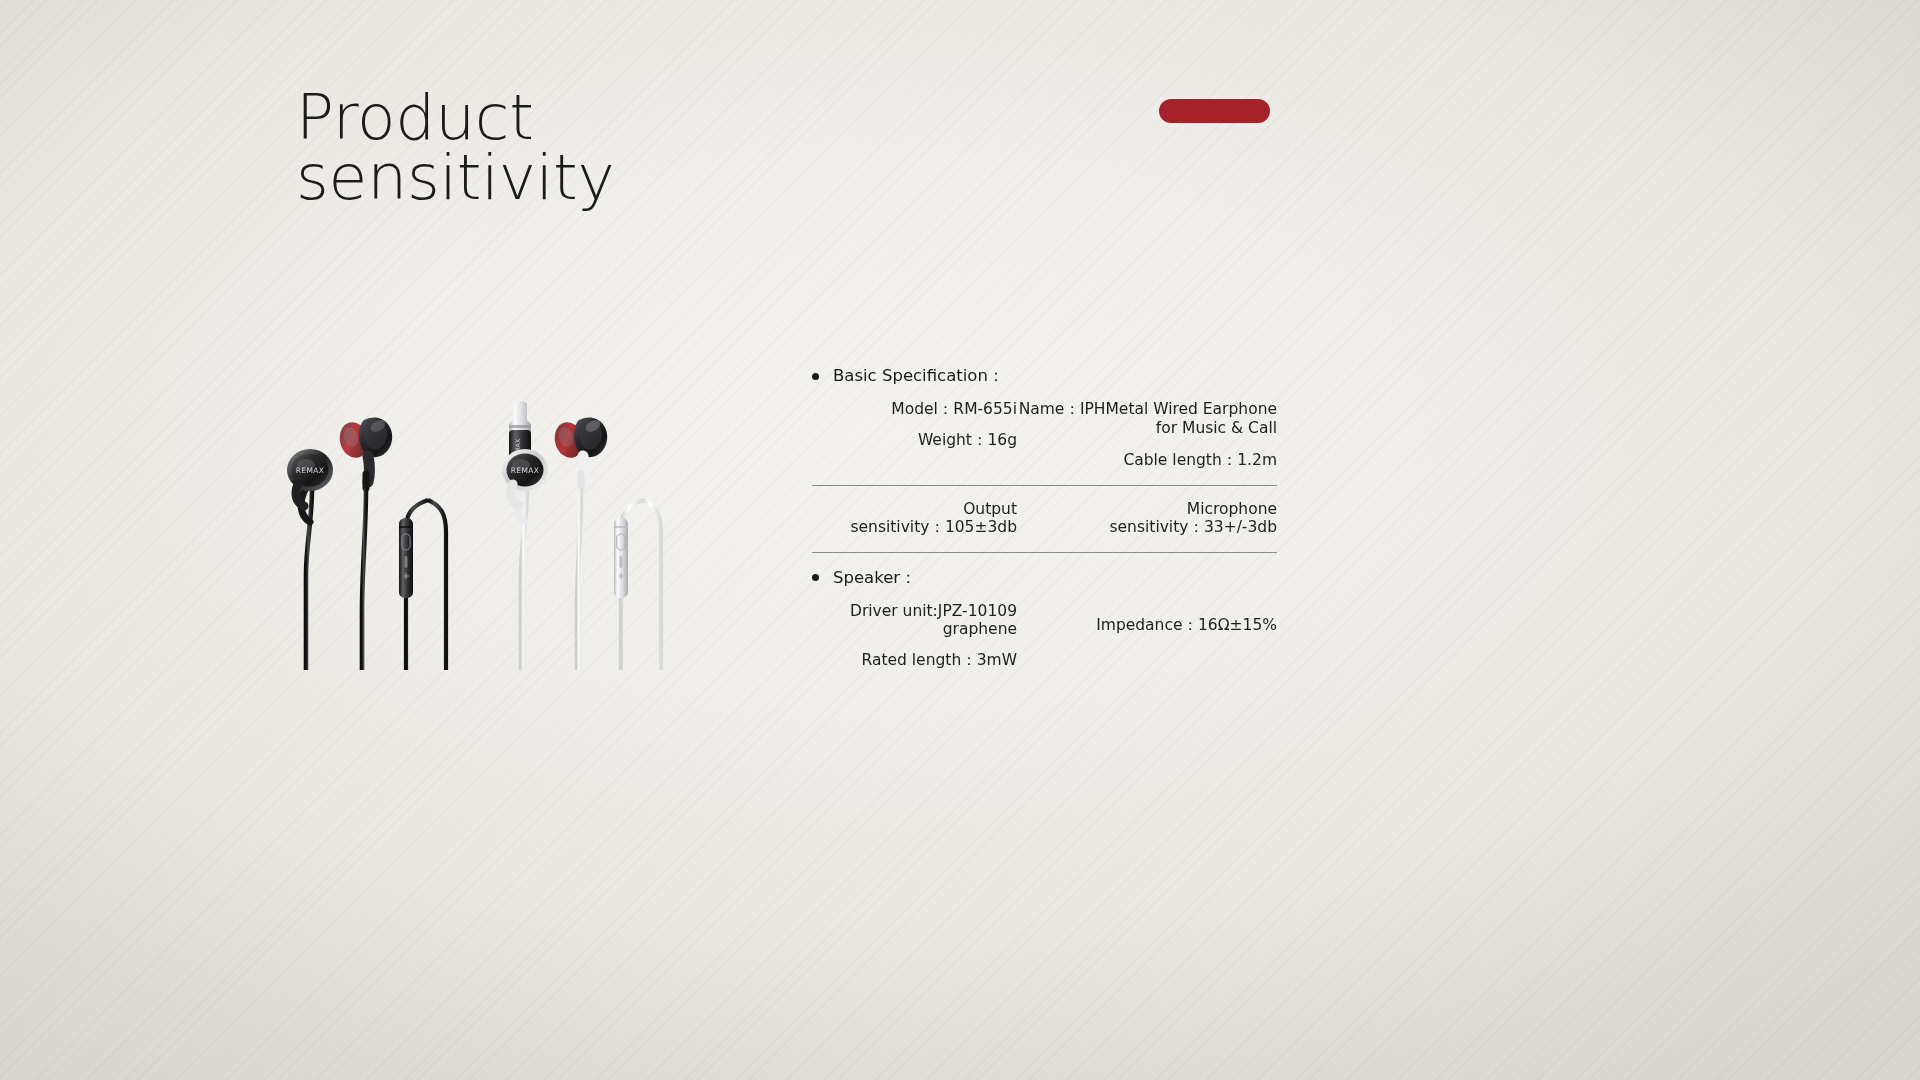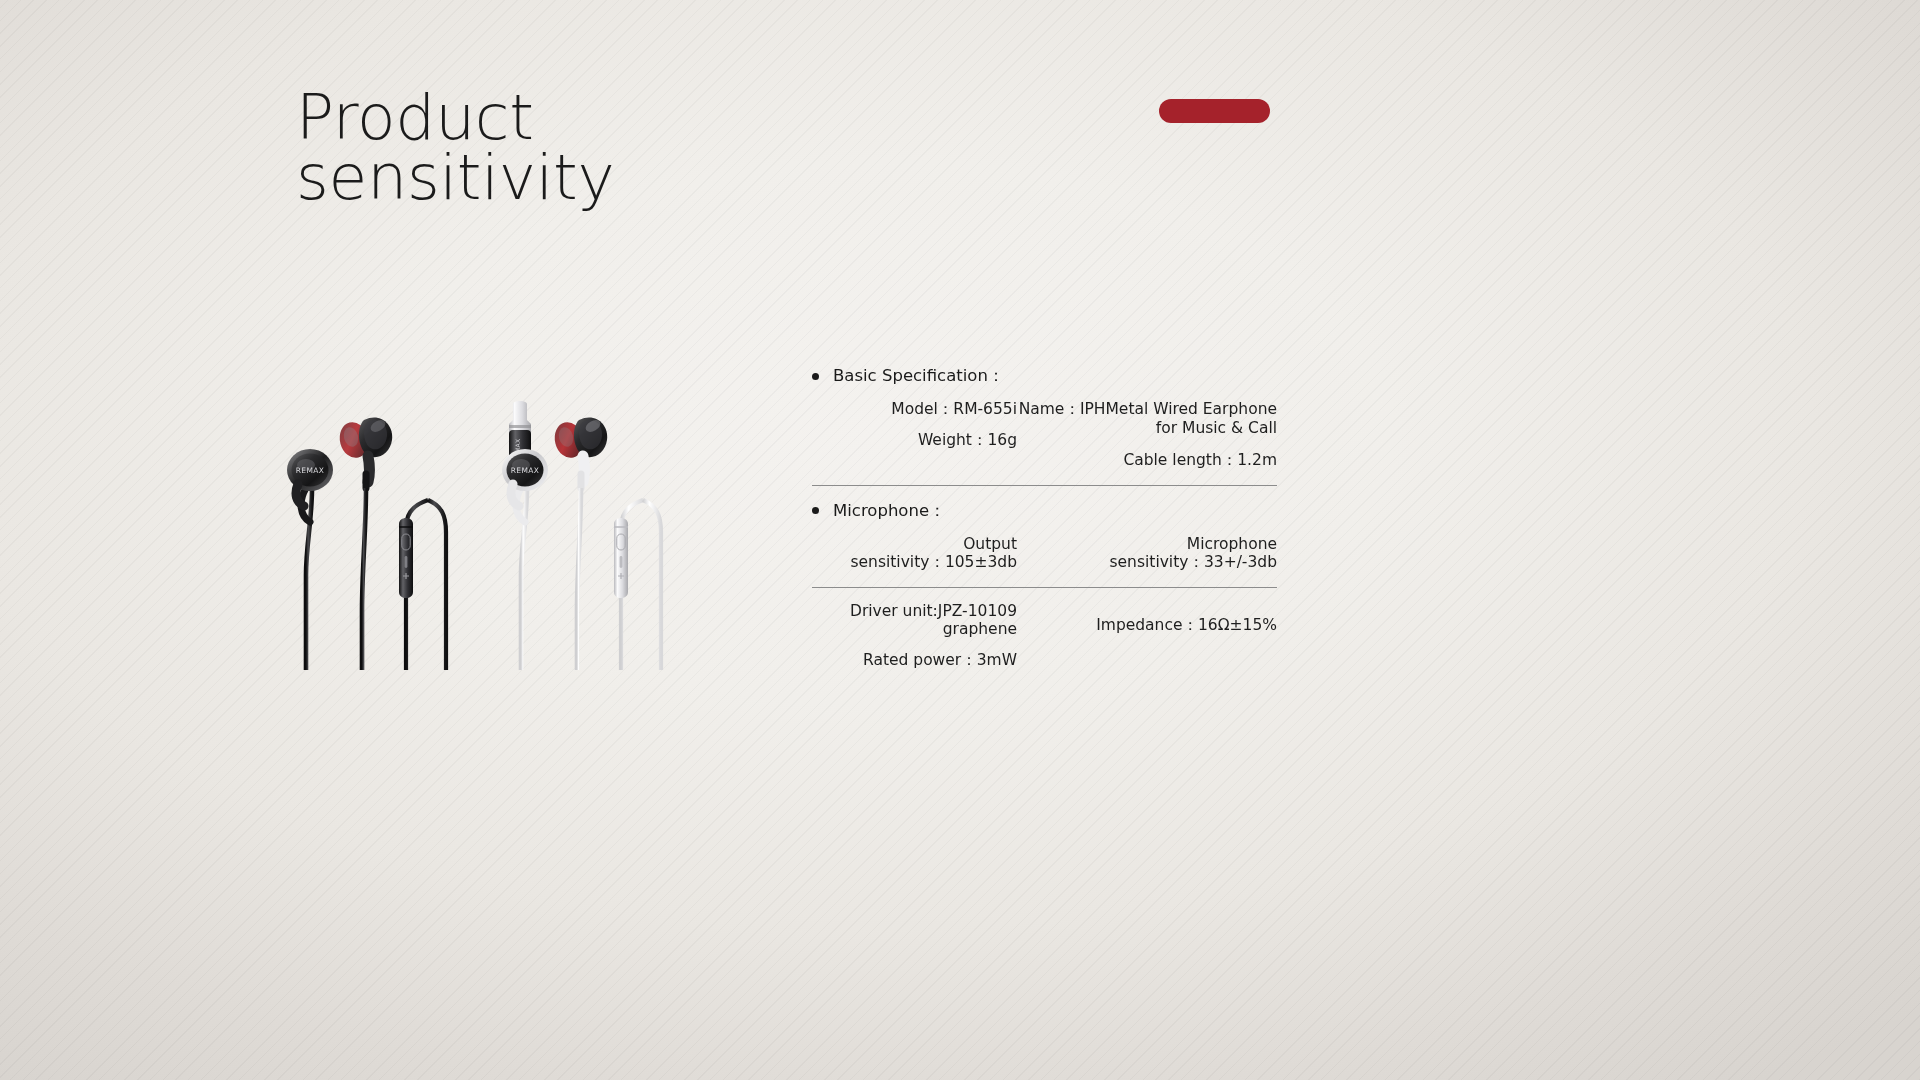--- a/index.html
+++ b/index.html
@@ -231,39 +231,39 @@
       <div class="spec-line gap-sm">Weight：16g</div>
     </div>
     <div class="spec-col-right">
       <div class="spec-line">Name：IPHMetal Wired Earphone
           for Music &amp; Call</div>
       <div class="spec-line gap-xs">Cable length：1.2m</div>
     </div>
   </div>
   <div class="divider"></div>
 
-  <div class="spec-heading sect-gap">
-    <span class="bullet"></span>
-    <span>Microphone：</span>
-  </div>
   <div class="spec-grid">
     <div class="spec-col-left">
       <div class="spec-line">Output
 sensitivity：105±3db</div>
     </div>
     <div class="spec-col-right">
       <div class="spec-line">Microphone
 sensitivity：33+/-3db</div>
     </div>
   </div>
   <div class="divider"></div>
 
+  <div class="spec-heading sect-gap">
+    <span class="bullet"></span>
+    <span>Speaker：</span>
+  </div>
   <div class="spec-grid">
     <div class="spec-col-left">
       <div class="spec-line">Driver unit:JPZ-10109 graphene</div>
-      <div class="spec-line gap-sm">Rated power：3mW</div>
+      <div class="spec-line gap-sm">Rated length：3mW</div>
     </div>
     <div class="spec-col-right">
       <div class="spec-line gap-xs">Impedance：16Ω±15%</div>
     </div>
   </div>
 
 </div>
 
 </body></html>

